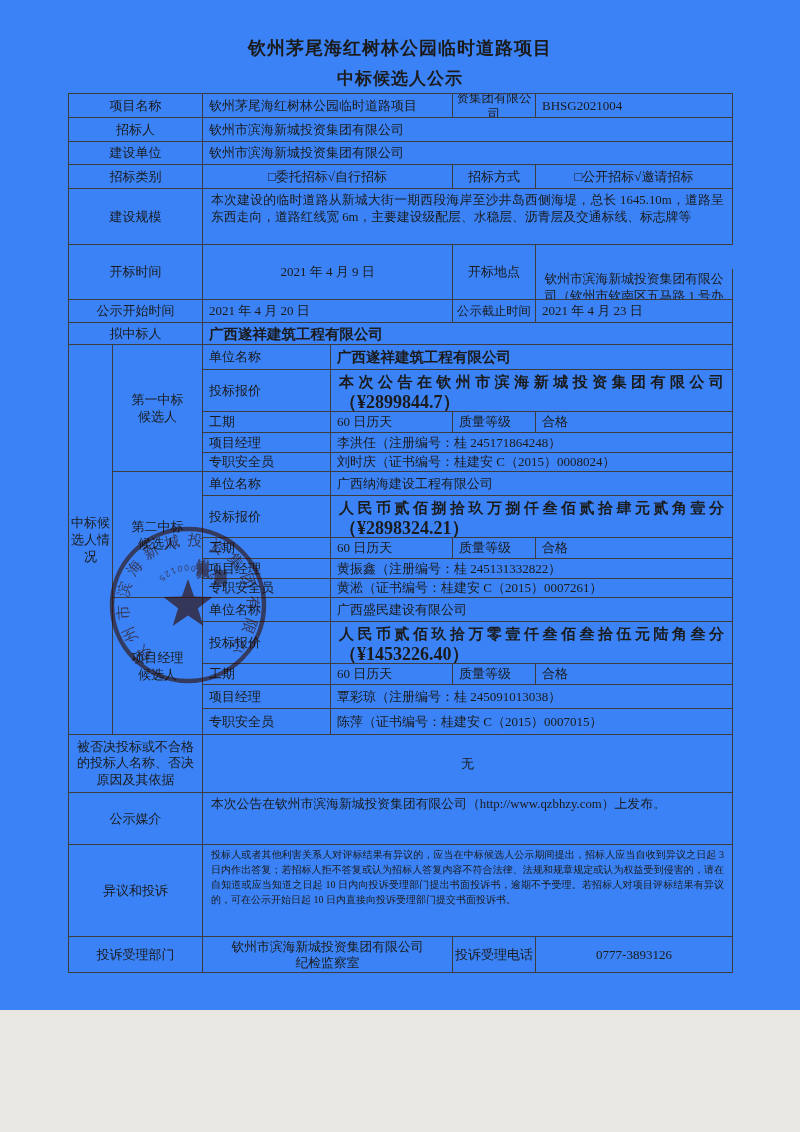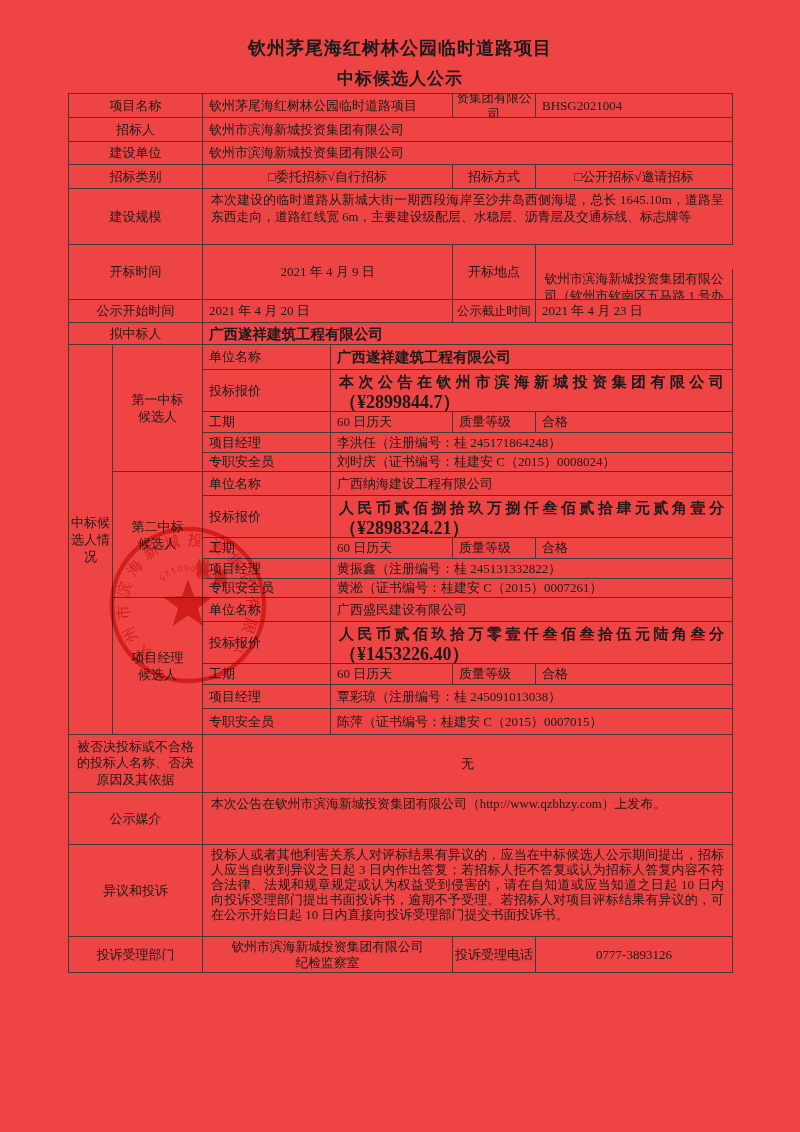--- a/index.html
+++ b/index.html
@@ -1,18 +1,18 @@
 <!DOCTYPE html>
 <html><head>
 <meta charset="utf-8">
 <style>
   html,body{margin:0;padding:0;background:#e9e7e2;}
   .page{
-    position:relative;width:800px;height:1132px;margin:0 auto;
-    background:#ef4444;
+    position:relative;width:800px;height:1010px;margin:0 auto;
+    background:#3b82f6;
     font-family:"Liberation Serif","DejaVu Serif",serif;
     color:#1b1b1b;overflow:hidden;
   }
   .t1{position:absolute;top:36px;left:0;width:100%;text-align:center;
       font-size:18px;font-weight:bold;letter-spacing:1px;}
   .t2{position:absolute;top:67px;left:0;width:100%;text-align:center;
       font-size:17px;font-weight:bold;letter-spacing:1px;}
   .tbl{
     position:absolute;left:68px;top:93px;
     display:grid;
@@ -29,21 +29,21 @@
     border-right:1px solid #3c3c3c;border-bottom:1px solid #3c3c3c;
     box-sizing:border-box;display:flex;align-items:center;
     font-size:13px;padding:1px 6px;overflow:hidden;line-height:16px;
   }
   .lab{justify-content:center;text-align:center;padding:1px 2px;}
   .ctr{justify-content:center;text-align:center;}
   .bold{font-weight:bold;}
   .par{display:block;padding:3px 8px;text-align:justify;
        font-size:12.8px;line-height:17.4px;}
   .par6{display:block;padding:3px 8px;text-align:justify;
-       font-size:13px;line-height:14.9px;}
+       font-size:10px;line-height:14.9px;}
   .blockctr{display:block;text-align:center;font-size:12.8px;
        line-height:17px;padding:2px 4px;margin-top:24px;}
   .blockctr2{display:block;text-align:center;font-size:12.8px;
        line-height:16px;padding:2px 4px;}
   .price{display:block;padding:2px 8px 0 8px;}
   .price-cn{font-weight:bold;font-size:15px;line-height:21px;
        text-align:justify;text-align-last:justify;}
   .price-num{font-weight:bold;font-size:18px;line-height:18px;}
   .rank{flex-direction:column;justify-content:center;line-height:17px;
        text-align:center;padding:1px 2px;}

